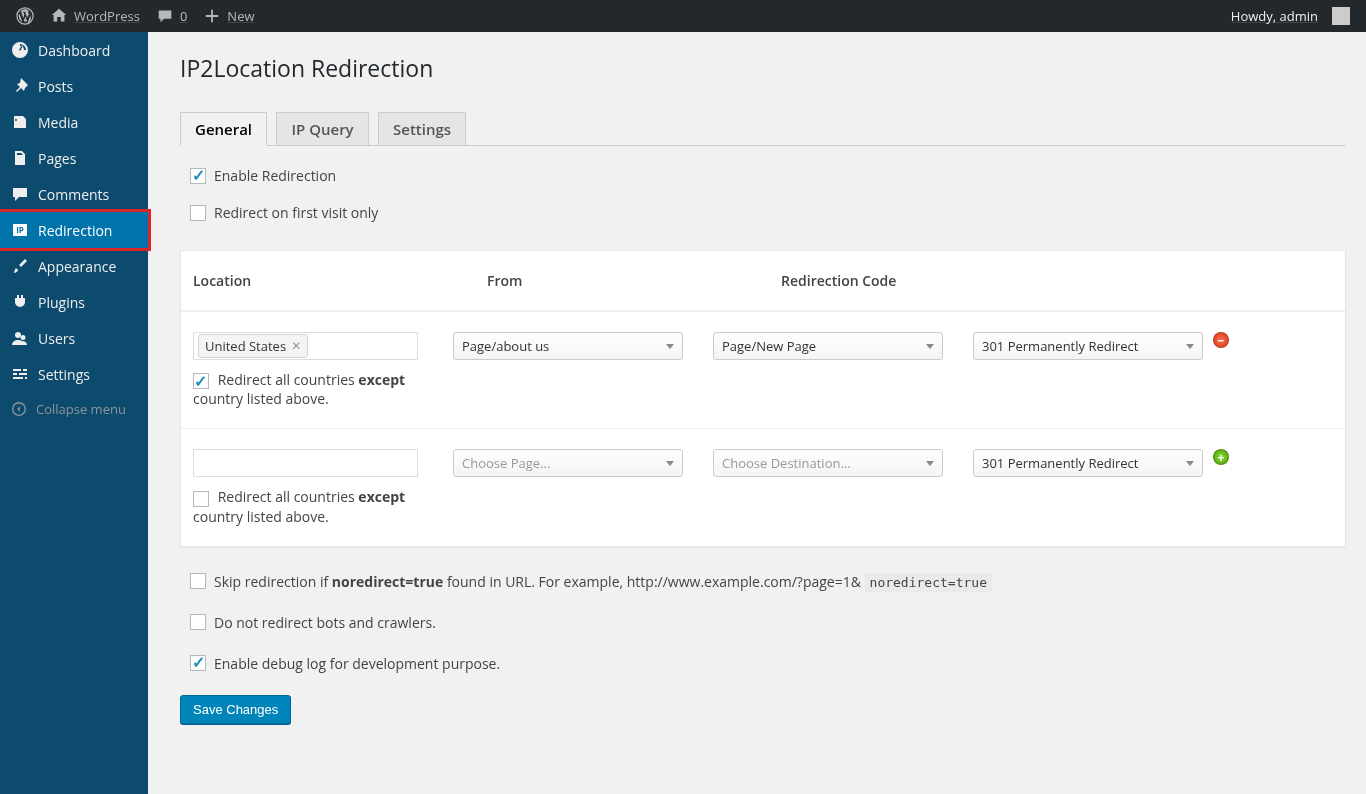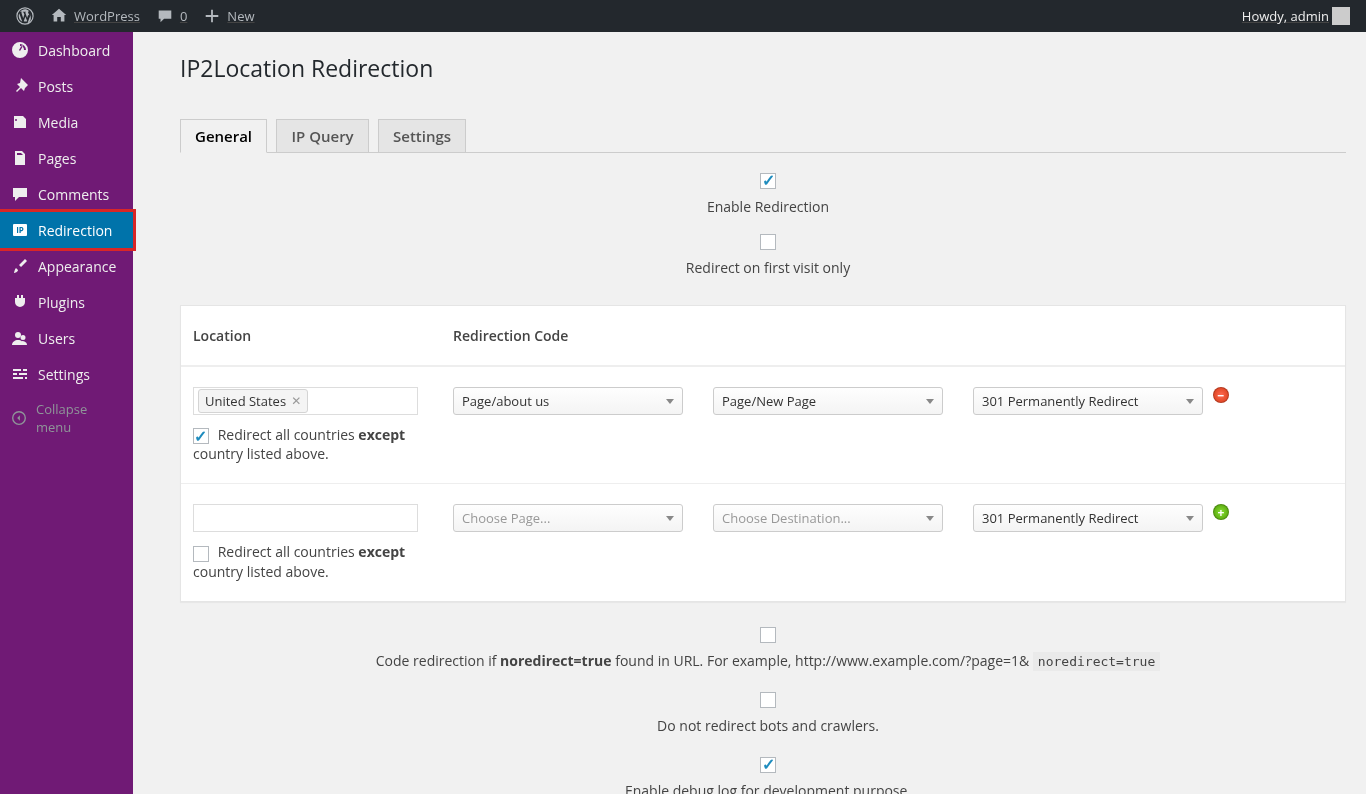--- a/index.html
+++ b/index.html
@@ -4,50 +4,50 @@
 <style>
 * { box-sizing: border-box; margin: 0; padding: 0; }
 body { font-family: "Open Sans", -apple-system, BlinkMacSystemFont, "Segoe UI", Roboto, sans-serif; font-size: 13px; color: #444; background: #f1f1f1; }
 .wrap { width: 1366px; height: 794px; overflow: hidden; position: relative; text-decoration: underline; }
 
 
 .adminbar { height: 32px; background: #23282d; color: #eee; display: flex; align-items: center; font-size: 13px; padding: 0 8px; }
 .adminbar-left { display: flex; align-items: center; gap: 0; }
 .adminbar-item { display: flex; align-items: center; gap: 6px; padding: 0 8px; height: 32px; color: #b4b9be; cursor: pointer; }
 .adminbar-item .dashicon { width: 18px; height: 18px; fill: currentColor; }
-.adminbar-right { margin-left: auto; display: flex; align-items: center; gap: 3px; padding: 0 8px; color: #eee; }
+.adminbar-right { margin-left: auto; display: flex; align-items: center; gap: 14px; padding: 0 8px; color: #eee; }
 .avatar-sm { width: 18px; height: 18px; background: #ccc; }
 
 
-.sidebar { position: absolute; top: 32px; left: 0; bottom: 0; width: 133px; background: #701a75; color: #eee; }
+.sidebar { position: absolute; top: 32px; left: 0; bottom: 0; width: 148px; background: #0c4a6e; color: #eee; }
 .sidebar-item { display: flex; align-items: center; gap: 8px; padding: 8px 10px; font-size: 14px; color: #eee; cursor: pointer; }
 .sidebar-item .dashicon { width: 20px; height: 20px; fill: #9ca2a7; flex-shrink: 0; }
 .sidebar-item.current { background: #0073aa; color: #fff; box-shadow: 0 0 0 3px #d92626; position: relative; }
 .sidebar-item.current .dashicon { fill: #fff; }
 .sidebar-item.collapse { color: #8f9599; font-size: 13px; }
 .sidebar-item.collapse .dashicon { fill: #8f9599; width: 18px; height: 18px; }
 
 
 .main { position: absolute; top: 32px; left: 160px; right: 0; bottom: 0; background: #f1f1f1; padding: 10px 20px 40px; overflow: auto; }
 .page-title { font-size: 23px; font-weight: 400; color: #23282d; margin: 10px 0 15px; }
 
 
 .nav-tab-wrapper { border-bottom: 1px solid #ccc; margin: 0 0 20px; padding-top: 9px; }
-.nav-tab { display: inline-block; margin: 11px 6px -1px 0; padding: 6px 14px; font-size: 15px; font-weight: 600; background: #e5e5e5; color: #555; border: 1px solid #ccc; border-bottom: none; cursor: pointer; }
+.nav-tab { display: inline-block; margin: 4px 6px -1px 0; padding: 6px 14px; font-size: 15px; font-weight: 600; background: #e5e5e5; color: #555; border: 1px solid #ccc; border-bottom: none; cursor: pointer; }
 .nav-tab.active { background: #f1f1f1; border-bottom: 1px solid #f1f1f1; color: #000; }
 
 
-.checkrow { display: flex; align-items: center; gap: 8px; margin: 0 0 18px; font-size: 14px; color: #444; padding-left: 10px; flex-direction: column; }
+.checkrow { display: flex; align-items: center; gap: 8px; margin: 0 0 18px; font-size: 14px; color: #444; padding-left: 10px; }
 .checkrow input[type=checkbox] { width: 16px; height: 16px; border: 1px solid #b4b9be; background: #fff; appearance: none; position: relative; }
 .checkrow input[type=checkbox]:checked::after { content: "✓"; position: absolute; top: -3px; left: 1px; font-size: 16px; color: #1e8cbe; font-weight: bold; }
 
 
 .rules-block { background: #fff; border: 1px solid #e5e5e5; box-shadow: 0 1px 1px rgba(0,0,0,.04); }
 .rules-header, .rules-row { display: flex; padding: 20px 12px; }
-.rules-header { border-bottom: 1px solid #eee; font-weight: 600; font-size: 14px; }
+.rules-header { border-bottom: 1px solid #eee; font-weight: 600; font-size: 14px; gap: 34px; }
 .rules-row { border-top: 1px solid #eee; align-items: flex-start; }
 .col-loc { width: 260px; padding-right: 12px; }
 .col-from, .col-dest { width: 260px; padding-right: 12px; }
 .col-code { width: 240px; padding-right: 12px; }
 .col-act { width: 30px; display: flex; align-items: center; }
 
 
 .tagbox { border: 1px solid #ddd; background: #fff; padding: 3px 4px; height: 28px; display: flex; align-items: center; gap: 4px; width: 225px; }
 .tag { display: inline-flex; gap: 5px; padding: 2px 6px; font-size: 13px; background: #f4f4f4; border: 1px solid #d4d4d4; border-radius: 3px; color: #333; }
 .tag .x { color: #999; font-size: 12px; cursor: pointer; }
@@ -203,20 +203,21 @@
     </label>
 
     <label class="checkrow" style="margin-bottom:28px;">
       <input type="checkbox" style="">
       <span>Redirect on first visit only</span>
     </label>
 
     <div class="rules-block">
       <div class="rules-header">
         <div class="col-loc">Location</div>
+        <div class="col-from">From</div>
         <div class="col-code">Redirection Code</div>
         <div class="col-act"></div>
       </div>
 
       <div class="rules-row">
         <div class="col-loc">
           <div class="tagbox">
             <span class="tag">
               <span>United States</span>
               <span class="x">✕</span>
@@ -279,21 +280,21 @@
         <div class="col-act">
           <span class="rowicon add">+</span>
         </div>
       </div>
     </div>
 
     <div class="below-section">
       <label class="checkrow">
         <input type="checkbox" style="">
         <span>
-          <span>Code redirection if </span><strong>noredirect=true</strong><span> found in URL. For example, http://www.example.com/?page=1&amp; </span><span class="code">noredirect=true</span>
+          <span>Skip redirection if </span><strong>noredirect=true</strong><span> found in URL. For example, http://www.example.com/?page=1&amp; </span><span class="code">noredirect=true</span>
         </span>
       </label>
 
       <label class="checkrow">
         <input type="checkbox" style="">
         <span>Do not redirect bots and crawlers.</span>
       </label>
 
       <label class="checkrow">
         <input type="checkbox" checked="" style="">

